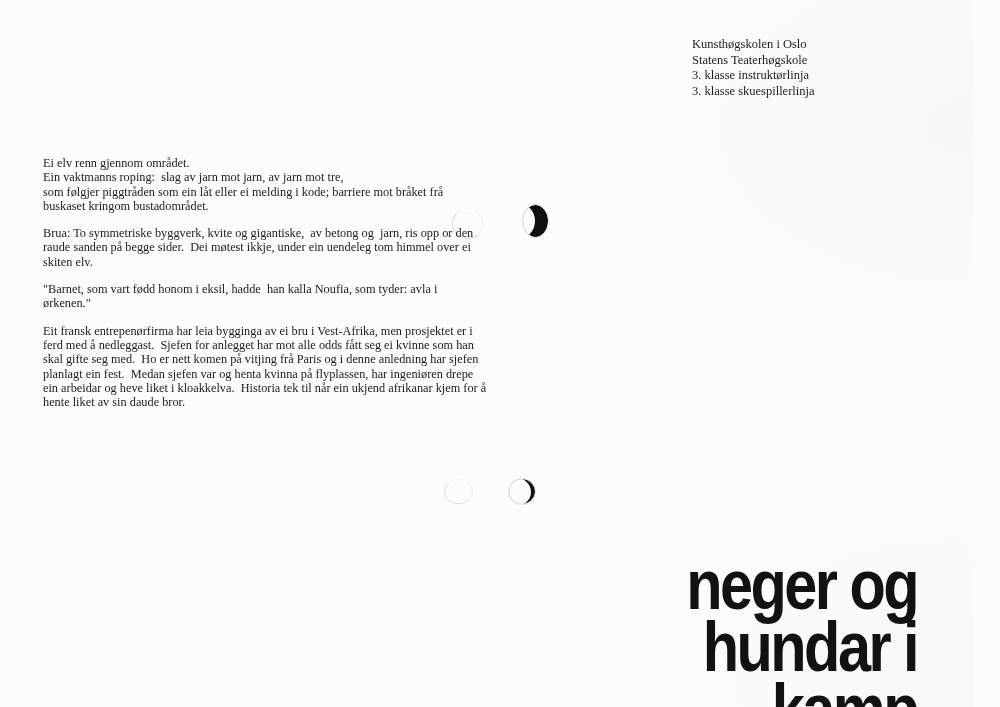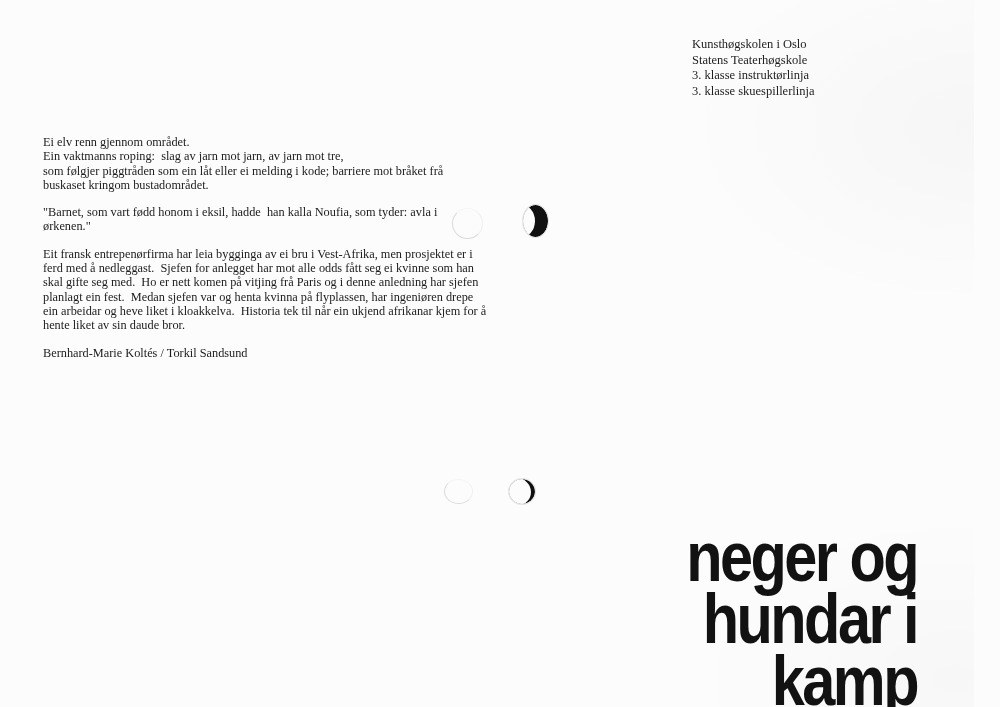--- a/index.html
+++ b/index.html
@@ -32,21 +32,21 @@
     font-size: 12.5px;
     line-height: 15.5px;
     white-space: pre-line;
     color: #1c1c1c;
   }
 
   
   .synopsis {
     position: absolute;
     left: 43px;
-    top: 73px;
+    top: 94px;
     width: 560px;
     font-size: 12.3px;
     line-height: 14.3px;
     color: #1b1b1b;
   }
   .synopsis p {
     margin: 0 0 13px 0;
     white-space: pre-wrap;
   }
 
@@ -121,28 +121,30 @@
   <div class="institution txt">Kunsthøgskolen i Oslo
 Statens Teaterhøgskole
 3. klasse instruktørlinja
 3. klasse skuespillerlinja</div>
 
   <div class="synopsis txt">
     <p>Ei elv renn gjennom området.
 Ein vaktmanns roping:  slag av jarn mot jarn, av jarn mot tre,
 som følgjer piggtråden som ein låt eller ei melding i kode; barriere mot bråket frå
 buskaset kringom bustadområdet.</p>
+    <p>Brua: To symmetriske byggverk, kvite og gigantiske,  av betong og  jarn, ris opp or den
+raude sanden på begge sider.  Dei møtest ikkje, under ein uendeleg tom himmel over ei
+skiten elv.</p>
     <p>"Barnet, som vart fødd honom i eksil, hadde  han kalla Noufia, som tyder: avla i
 ørkenen."</p>
     <p>Eit fransk entrepenørfirma har leia bygginga av ei bru i Vest-Afrika, men prosjektet er i
 ferd med å nedleggast.  Sjefen for anlegget har mot alle odds fått seg ei kvinne som han
 skal gifte seg med.  Ho er nett komen på vitjing frå Paris og i denne anledning har sjefen
 planlagt ein fest.  Medan sjefen var og henta kvinna på flyplassen, har ingeniøren drepe
 ein arbeidar og heve liket i kloakkelva.  Historia tek til når ein ukjend afrikanar kjem for å
 hente liket av sin daude bror.</p>
-    <p>Bernhard-Marie Koltés / Torkil Sandsund</p>
   </div>
 
   <div class="title-block txt">neger og
 hundar i
 kamp</div>
 
 </div>
 
 </body></html>

